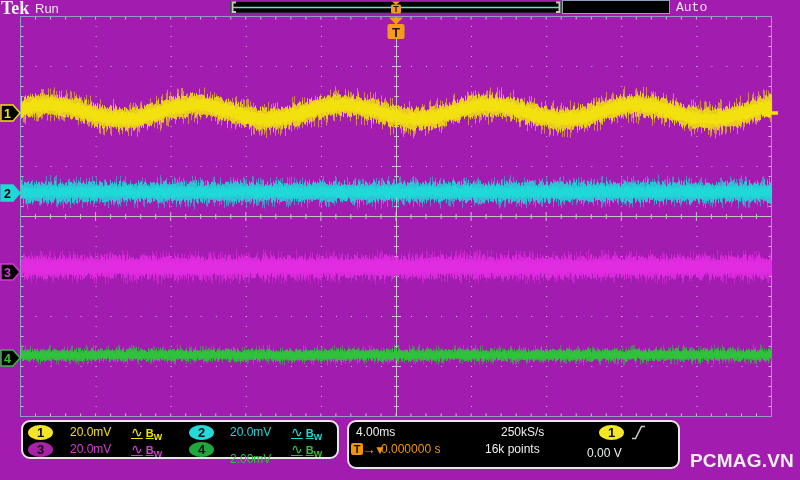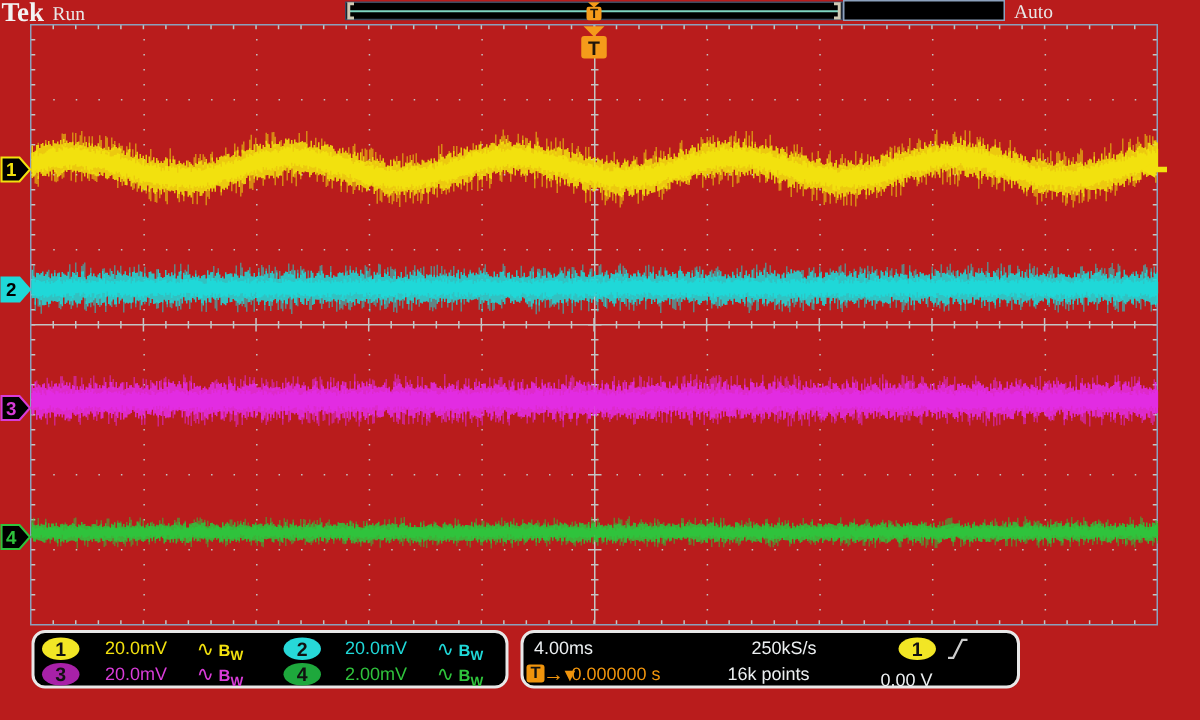--- a/index.html
+++ b/index.html
@@ -1,36 +1,36 @@
 <!DOCTYPE html>
 <html><head>
 <meta charset="utf-8">
 <style>
   html,body{margin:0;padding:0;background:#000;}
-  .screen{position:relative;width:800px;height:480px;background:#b91c1c;overflow:hidden;
+  .screen{position:relative;width:800px;height:480px;background:#a21caf;overflow:hidden;
           font-family:"Liberation Sans",sans-serif;}
   .abs{position:absolute;}
 
   
   .tek-logo{left:1px;top:-2px;font-family:"Liberation Serif",serif;font-weight:bold;
             font-size:18px;color:#f2f2f2;letter-spacing:0px;}
-  .run-status{left:35px;top:1px;font-family:Liberation Serif, serif;
+  .run-status{left:35px;top:1px;font-family:Liberation Sans, sans-serif;
               font-size:13px;color:#e8e8e8;}
-  .auto-status{left:676px;top:0px;font-family:Liberation Serif, serif;
+  .auto-status{left:676px;top:0px;font-family:Liberation Mono, monospace;
                font-size:13px;color:#e8e8e8;}
 
   
   .statbox{border:2px solid #e8e8e8;border-radius:9px;background:#000;box-sizing:border-box;}
   #left-box{left:21px;top:420px;width:318px;height:39px;}
-  #right-box{left:347px;top:420px;width:333px;height:39px;}
+  #right-box{left:347px;top:420px;width:333px;height:49px;}
   .srow{position:absolute;height:17px;line-height:17px;font-size:14px;white-space:nowrap;}
   .badge{position:absolute;width:25px;height:15px;border-radius:50%;
          text-align:center;line-height:16px;font-weight:bold;font-size:13px;color:#111;}
   .chtext{position:absolute;font-size:12px;line-height:15px;white-space:nowrap;}
-  .cicons{position:absolute;font-size:12px;line-height:15px;white-space:nowrap;}
+  .cicons{position:absolute;font-size:12px;line-height:15px;white-space:nowrap;text-decoration:underline;}
   .cicons .sine{font-size:14px;}
   .cicons .bw-b{font-size:11px;font-weight:bold;margin-left:3px;}
   .cicons .bw-w{font-size:9px;font-weight:bold;vertical-align:-3px;}
   .wtext{color:#eceff1;}
   .otext{color:#f0940c;}
   .watermark{left:690px;top:450px;font-size:19px;font-weight:bold;color:#efefef;
              letter-spacing:0.2px;}
 </style>
 </head>
 <body>
@@ -88,21 +88,21 @@
       <span class="cicons" style="left: 108px; top: 1px; color: rgb(242, 225, 14);"><span class="sine">∿</span><span class="bw-b">B</span><span class="bw-w">W</span></span>
       <span class="badge" style="left: 166px; top: 1px; background: rgb(39, 216, 216);">2</span>
       <span class="chtext" style="left: 207px; top: 1px; color: rgb(31, 216, 216);">20.0mV</span>
       <span class="cicons" style="left: 268px; top: 1px; color: rgb(31, 216, 216);"><span class="sine">∿</span><span class="bw-b">B</span><span class="bw-w">W</span></span>
     </div>
     <div class="srow" style="left:0;top:19px;width:100%">
       <span class="badge" style="left: 5px; top: 1px; background: rgb(168, 33, 168);">3</span>
       <span class="chtext" style="left: 47px; top: 1px; color: rgb(216, 60, 216);">20.0mV</span>
       <span class="cicons" style="left: 108px; top: 1px; color: rgb(216, 60, 216);"><span class="sine">∿</span><span class="bw-b">B</span><span class="bw-w">W</span></span>
       <span class="badge" style="left: 166px; top: 1px; background: rgb(30, 168, 60);">4</span>
-      <span class="chtext" style="left: 207px; top: 1px; color: rgb(47, 195, 60); text-align: center;">2.00mV</span>
+      <span class="chtext" style="left: 207px; top: 11px; color: rgb(47, 195, 60); text-align: center;">2.00mV</span>
       <span class="cicons" style="left: 268px; top: 1px; color: rgb(47, 195, 60);"><span class="sine">∿</span><span class="bw-b">B</span><span class="bw-w">W</span></span>
     </div>
   </div>
 
   <div class="abs statbox" id="right-box">
     <div class="srow" style="left:0;top:2px;width:100%">
       <span class="chtext wtext" style="left:7px;top:1px">4.00ms</span>
       <span class="chtext wtext" style="left:152px;top:1px">250kS/s</span>
       <span class="badge" style="left:250px;top:1px;background:#f2e625">1</span>
       <svg style="position:absolute;left:282px;top:1px" width="16" height="15">
@@ -112,13 +112,14 @@
     <div class="srow" style="left:0;top:19px;width:100%">
       <span class="abs" style="left:2px;top:2px;width:12px;height:12px;background:#f0940c;border-radius:2px;color:#111;font-weight:bold;font-size:11px;text-align:center;line-height:13px">T</span>
       <span class="abs otext" style="left:13px;top:0px;font-size:14px;font-weight:bold">→</span>
       <span class="abs otext" style="left:25px;top:1px;font-size:12px">▼</span>
       <span class="chtext otext" style="left:32px;top:1px">0.000000 s</span>
       <span class="chtext wtext" style="left:136px;top:1px">16k points</span>
       <span class="chtext wtext" style="left:238px;top:5px">0.00 V</span>
     </div>
   </div>
 
+  <div class="abs watermark">PCMAG.VN</div>
 </div>
 
 </body></html>

